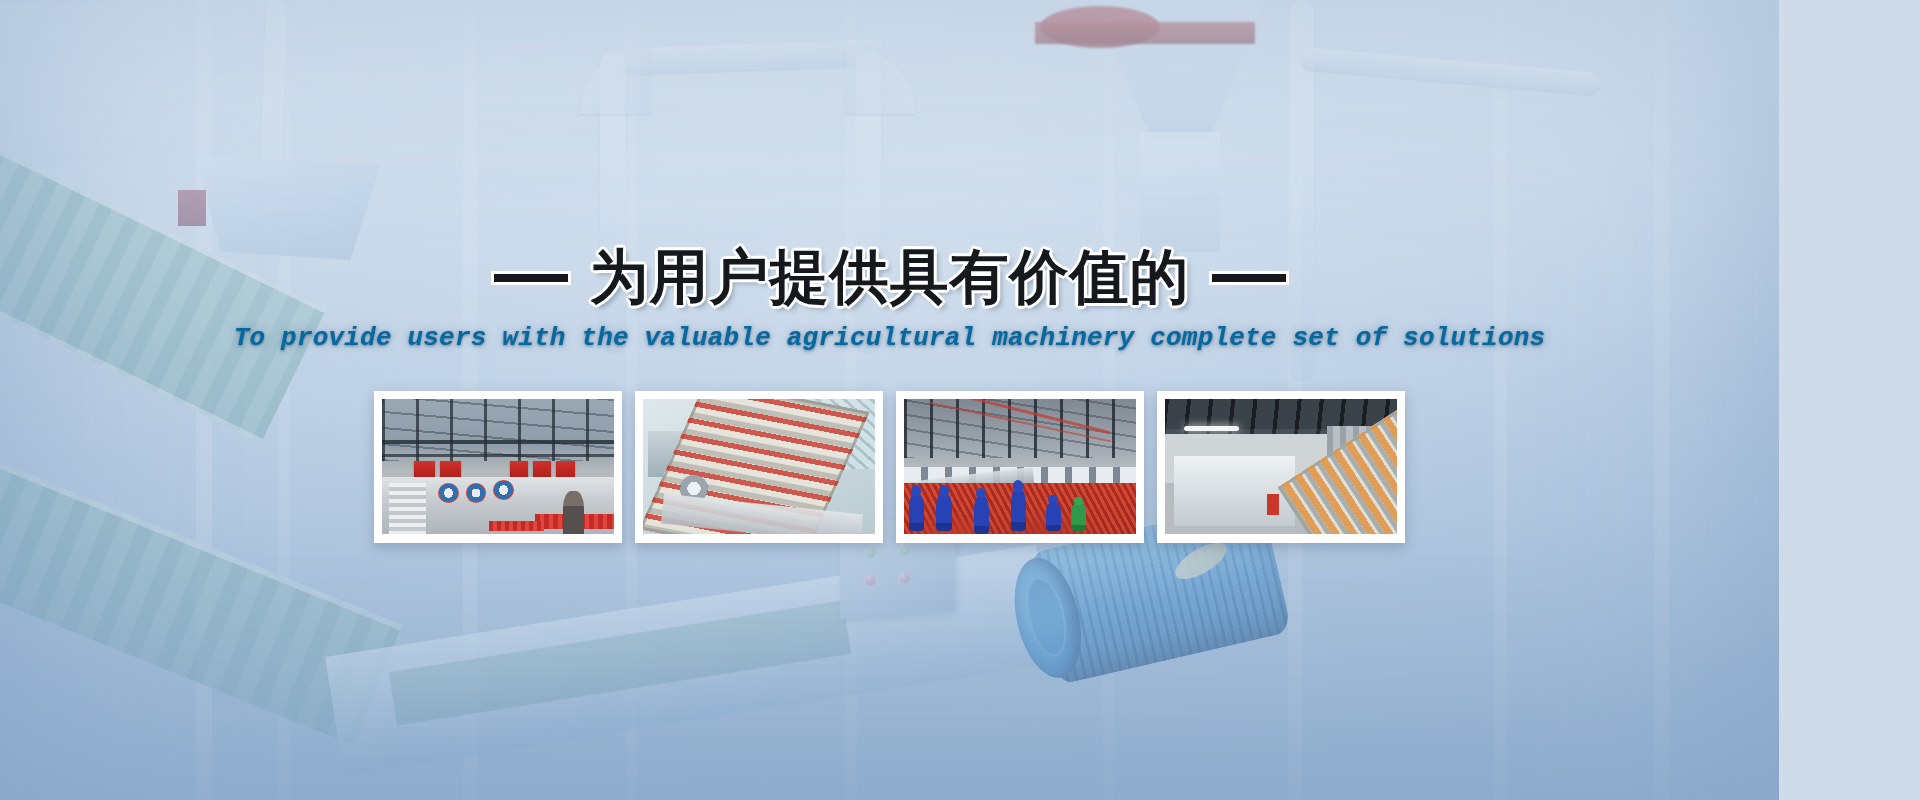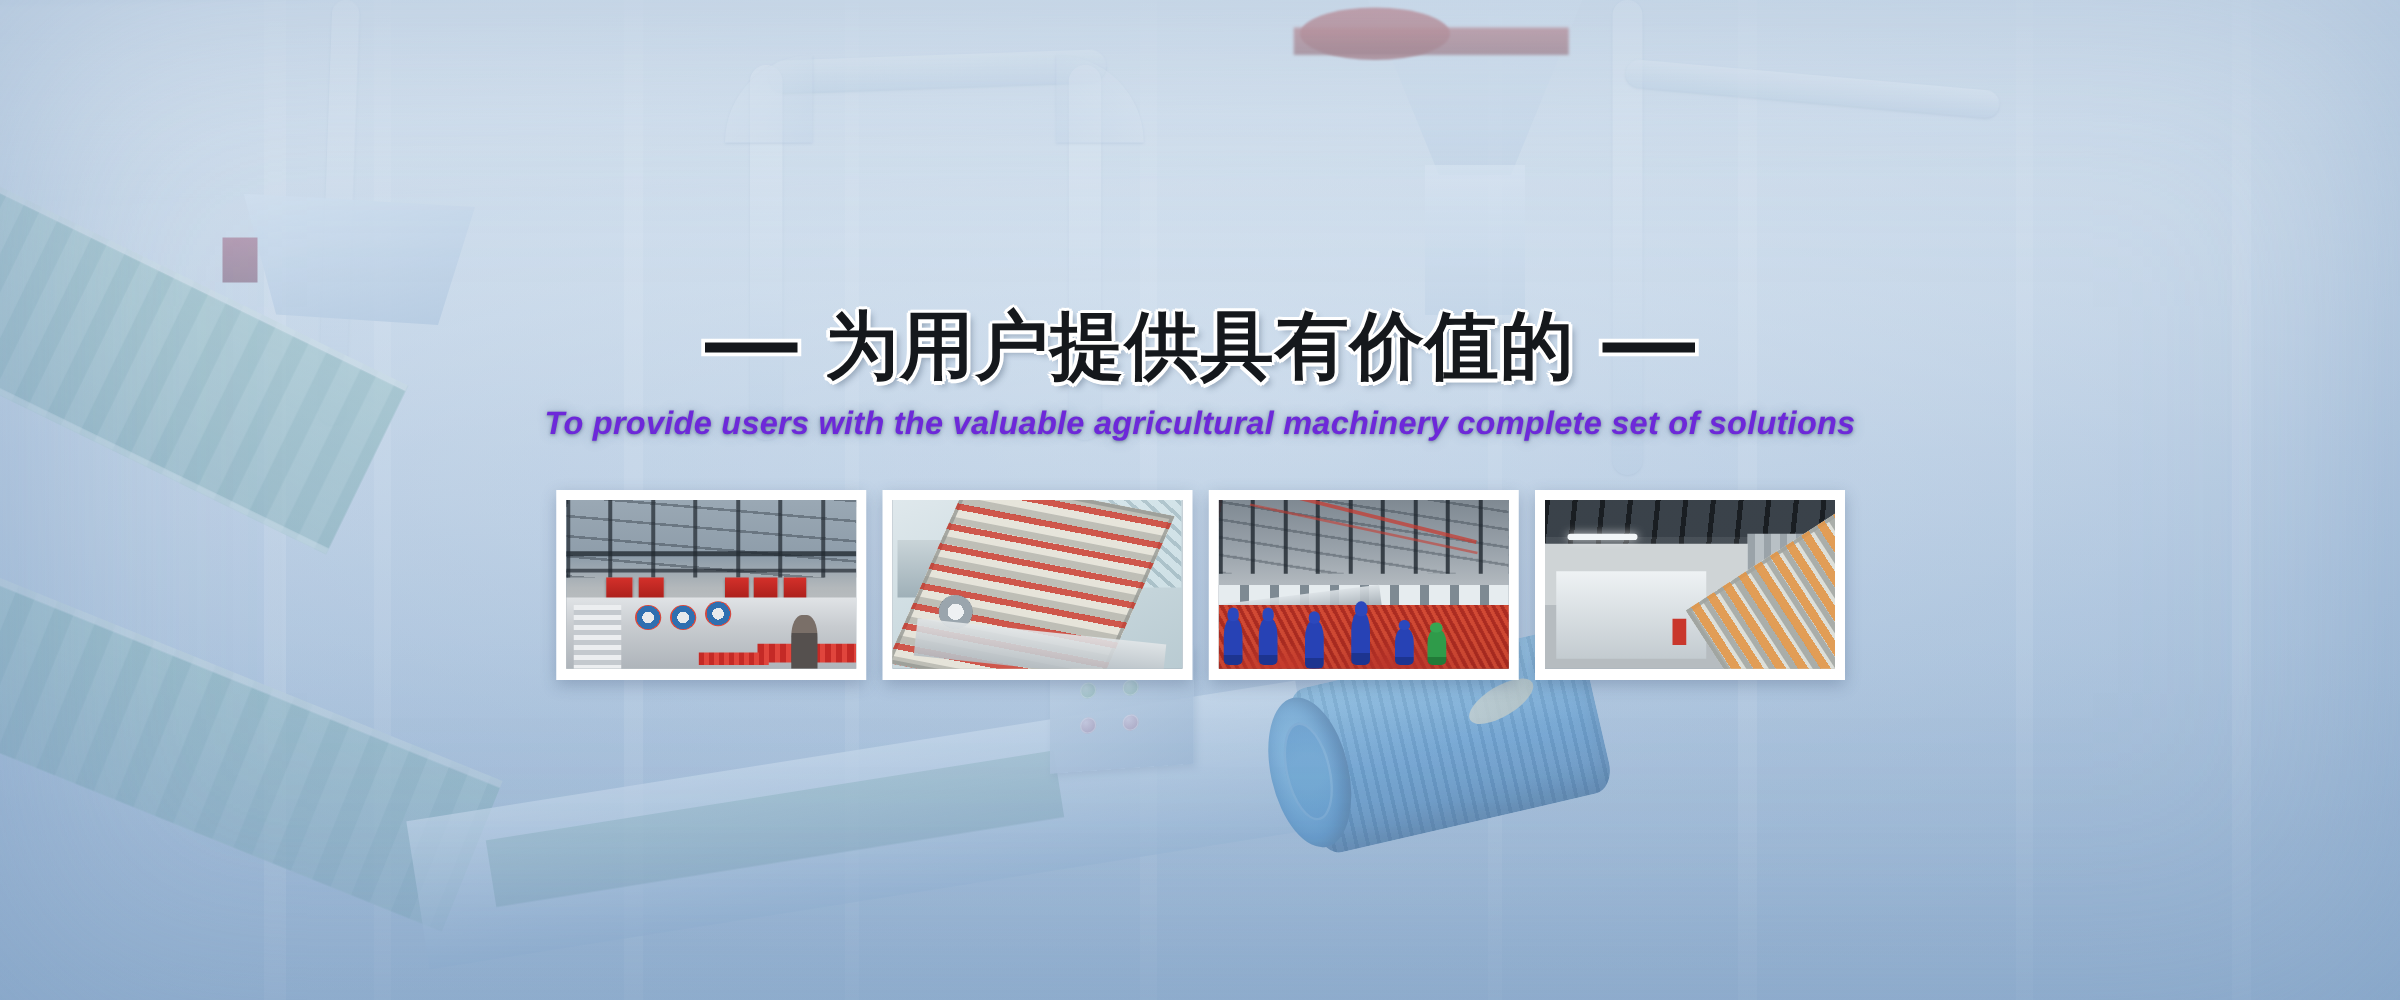--- a/index.html
+++ b/index.html
@@ -5,21 +5,21 @@
 <style>
   * { margin:0; padding:0; box-sizing:border-box; }
   html,body{
     width:1920px; height:800px; overflow:hidden;
     font-family:"Liberation Sans", sans-serif;
     background:#cfdbe8;
   }
 
   
   #banner{
-    position:relative; width:1920px; height:800px; overflow:hidden;
+    position:relative; width:1779px; height:800px; overflow:hidden;
     background:#c3d3e4;
   }
 
   
   .bg{ position:absolute; inset:0; overflow:hidden; }
 
   .bg-base{
     position:absolute; inset:0;
     background:
       linear-gradient(177deg,#e9eff5 0%,#dbe5ef 22%,#ccd9e8 46%,#bccee2 64%,#b3c7dd 80%,#a9c0d9 100%);
@@ -222,24 +222,24 @@
     color:#e60012;
     margin-left:2px;
     text-shadow:
       3px 0 0 #fff, -3px 0 0 #fff, 0 3px 0 #fff, 0 -3px 0 #fff,
       2px 2px 0 #fff, -2px 2px 0 #fff, 2px -2px 0 #fff, -2px -2px 0 #fff,
       4px 4px 5px rgba(40,60,85,.35);
   }
 
   .subtitle{
     margin-top:16px;
-    font-family:Liberation Sans, sans-serif;
+    font-family:Liberation Mono, monospace;
     font-style:italic; font-weight:700;
     font-size:26px; letter-spacing:.2px;
-    color:#6d28d9;
+    color:#0369a1;
     text-shadow:0 1px 3px rgba(40,65,95,.55), 0 0 10px rgba(60,90,130,.30);
     white-space:nowrap;
   }
 
   
   .thumbs{
     margin-top:38px;
     display:flex; gap:13px;
   }
   .thumb{

